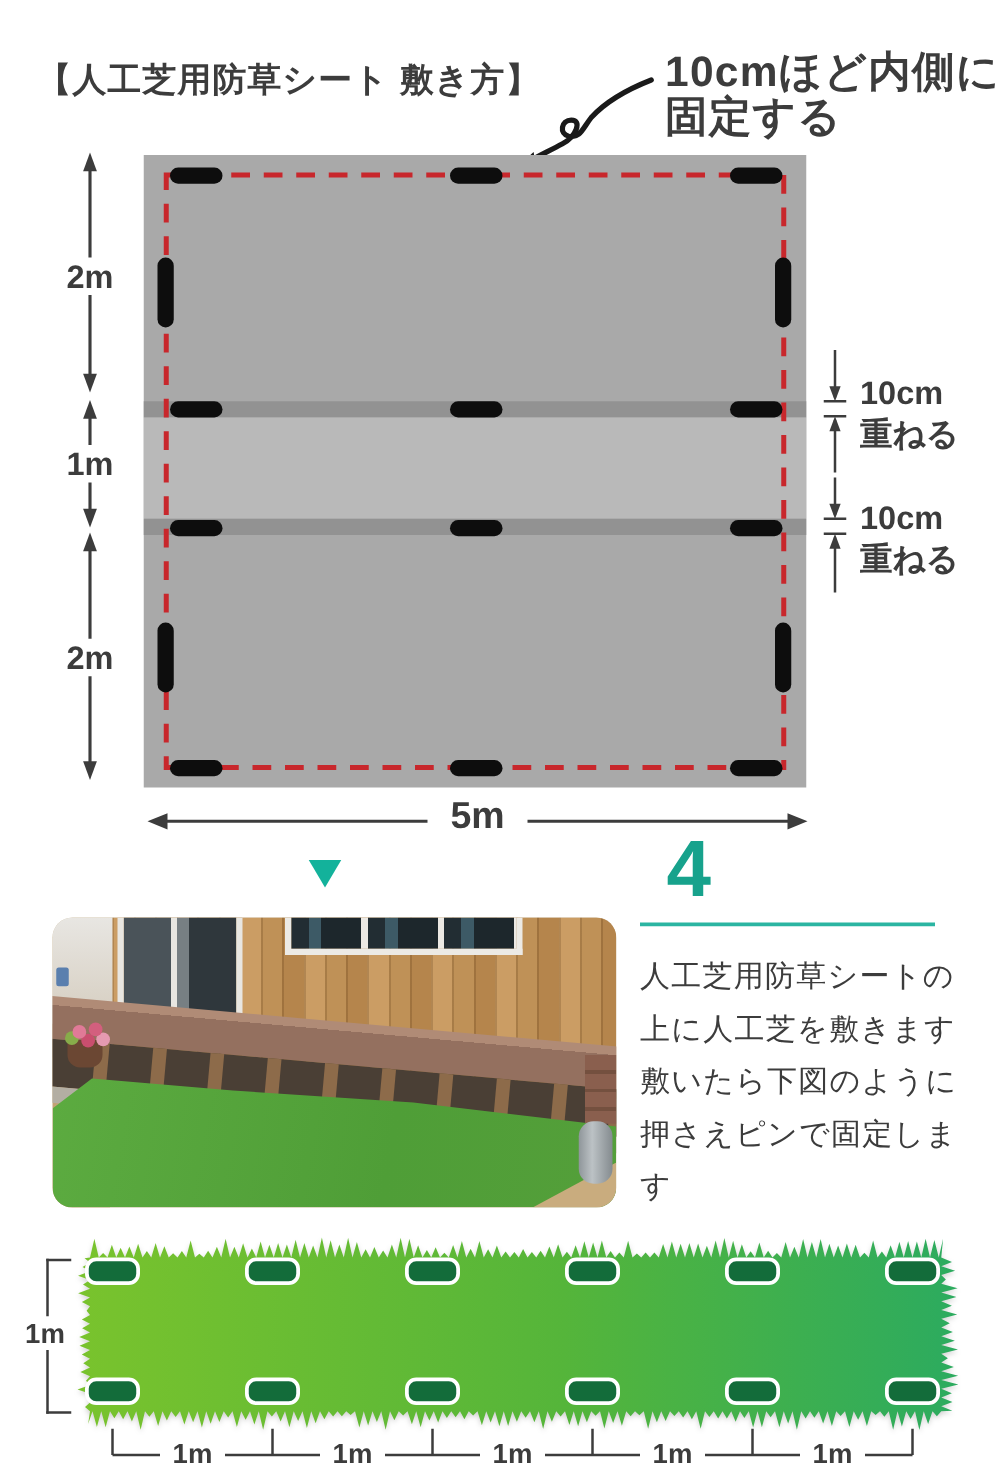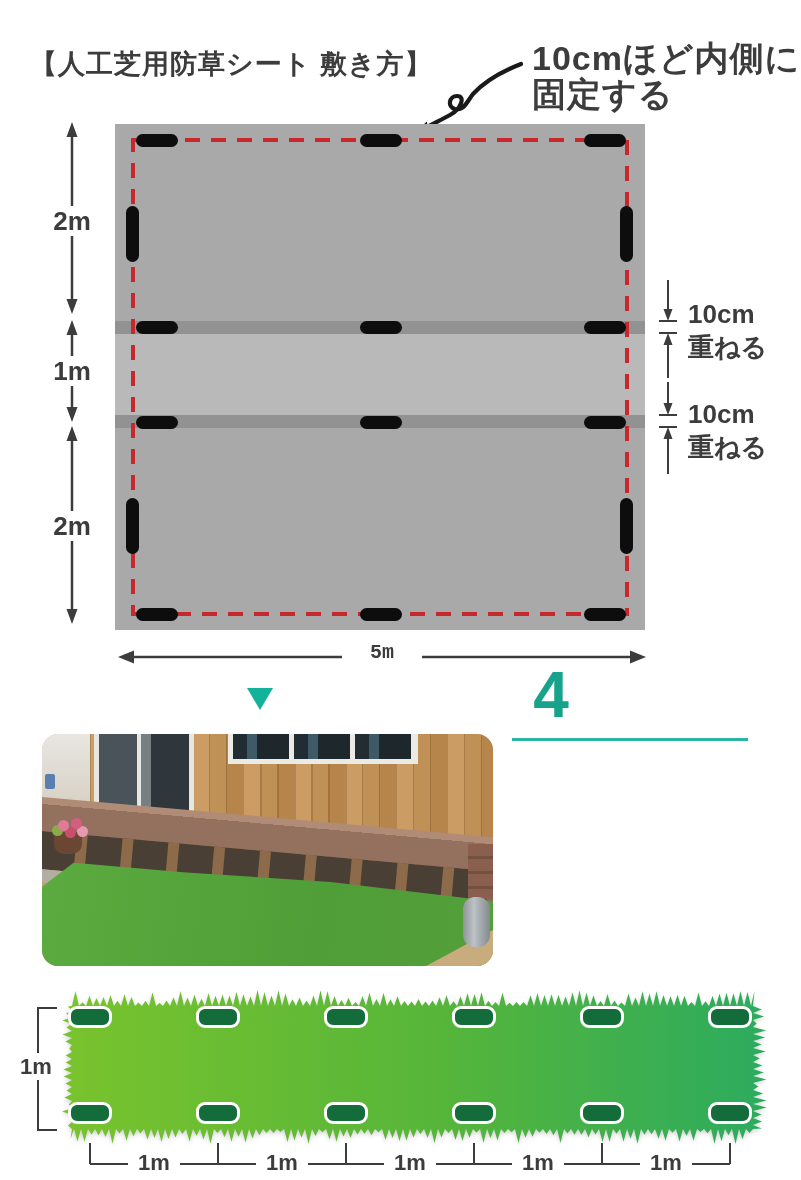--- a/index.html
+++ b/index.html
@@ -19,21 +19,21 @@
   .title{left:30px;top:30px;font-size:27px;font-weight:700;letter-spacing:1px;}
   .annotation{left:532px;top:24px;font-size:34px;font-weight:700;line-height:36px;letter-spacing:1px;}
   .sheet{left:115px;top:108px;width:530px;height:506px;background:var(--sheet-gray);}
   .band{left:0;width:530px;height:13px;background:var(--sheet-band);}
   .mid-strip{left:0;top:210px;width:530px;height:81px;background:var(--sheet-light);}
   .pin{background:var(--pin-black);border-radius:8px;}
   .pin.h{width:42px;height:13px;}
   .pin.v{width:13px;height:56px;}
   .side-label{background:#fff;width:48px;height:30px;font-size:26px;line-height:30px;}
   .r-label{font-size:26px;font-weight:700;line-height:26px;white-space:nowrap;}
-  .wlab{background:#fff;width:80px;height:32px;font-size:20px;line-height:32px;font-family:Liberation Mono, monospace;}
+  .wlab{background:#fff;width:80px;height:32px;font-size:30px;line-height:32px;}
   line,polyline{stroke:var(--text);}
   polygon{fill:var(--text);}
   
   .tri{left:247px;top:672px;width:0;height:0;border-left:13px solid transparent;
        border-right:13px solid transparent;border-top:22px solid var(--accent-teal-bright);}
   .step-num{left:516px;top:646px;width:70px;font-size:64px;font-weight:700;color:var(--accent-teal);text-align:center;line-height:66px;}
   .step-rule{left:512px;top:722px;width:236px;height:3px;background:var(--teal-line);}
   .step-desc{left:512px;top:745px;width:290px;font-size:24px;line-height:42px;letter-spacing:1px;font-weight:500;}
   
   .photo{left:42px;top:718px;width:451px;height:232px;border-radius:16px;overflow:hidden;background:#cfc0a4;}
@@ -152,20 +152,25 @@
   <svg class="abs" style="left:116px;top:630px;" width="532" height="22" viewBox="0 0 532 22">
     <line x1="16" y1="11" x2="516" y2="11" stroke-width="2.5"></line>
     <polygon points="2,11 18,4.5 18,17.5"></polygon>
     <polygon points="530,11 514,4.5 514,17.5"></polygon>
   </svg>
   <div class="abs lbl wlab" style="left:342px;top:621px;">5m</div>
 
   <div class="abs tri"></div>
   <div class="abs step-num">4</div>
   <div class="abs step-rule"></div>
+  <div class="abs step-desc pre">人工芝用防草シートの
+上に人工芝を敷きます
+敷いたら下図のように
+押さえピンで固定しま
+す</div>
 
   <div class="abs photo">
     <div class="ph far-left"></div>
     <div class="ph blue-toy"></div>
     <div class="ph wall"></div>
     <div class="ph door"></div>
     <div class="ph window"></div>
     <div class="ph dirt-left"></div>
     <div class="ph deck">
       <div class="bench"></div>

